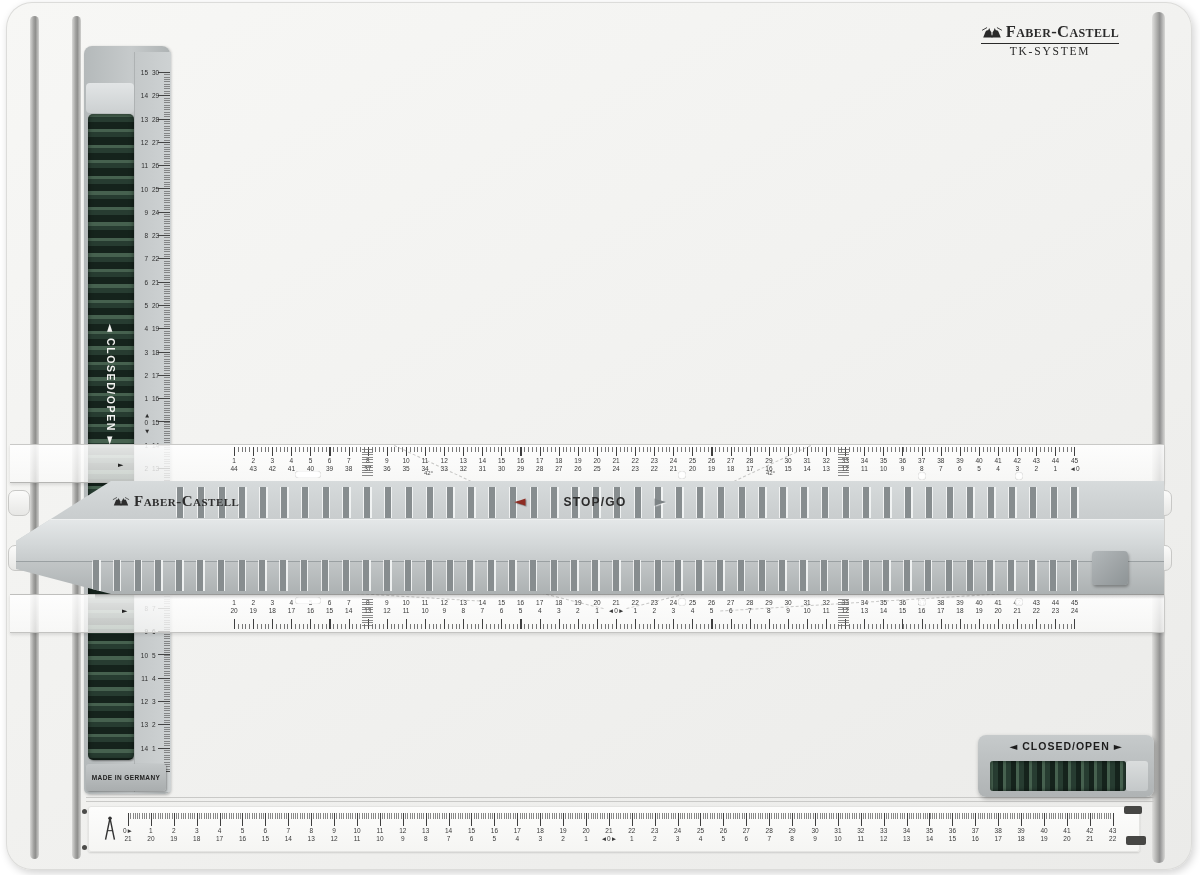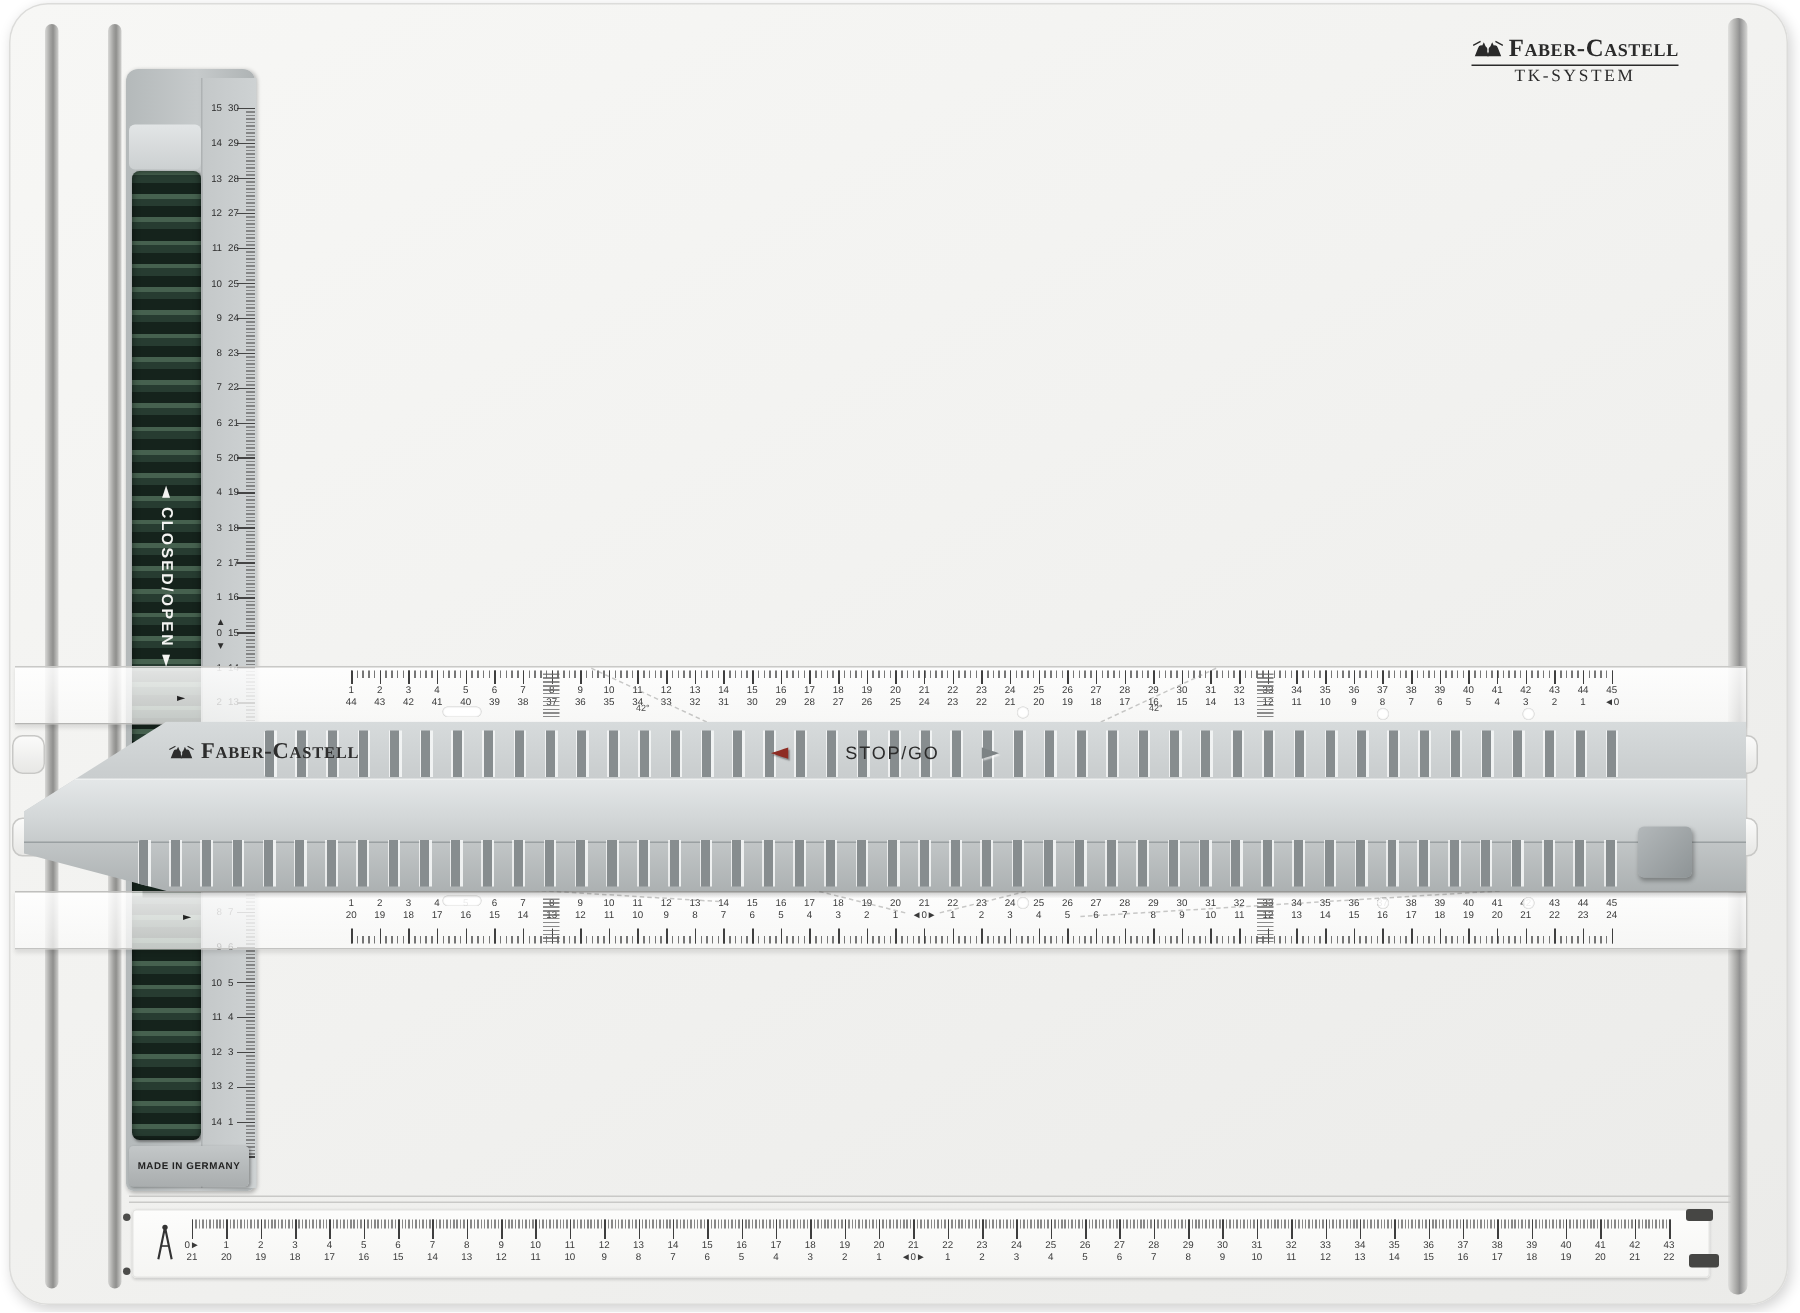--- a/index.html
+++ b/index.html
@@ -81,21 +81,21 @@
   #ribs-top{left:160px;top:6px;width:909px;}
   #ribs-bottom{left:76px;top:79px;width:993px;}
   .car-band{position:absolute;left:0;right:0;top:38px;height:41px;
         background:linear-gradient(180deg,#e4e7e8,#d3d7d8 60%,#c7cbcc);
         border-top:1px solid #eef0f0;border-bottom:1px solid #9aa0a2;}
   .car-brand{position:absolute;left:96px;top:0;height:41px;display:flex;align-items:center;gap:4px;
         font-family:"Liberation Serif",serif;font-variant:small-caps;font-weight:600;
         font-size:15px;letter-spacing:.5px;color:#2d2d2d;}
   .stopgo{position:absolute;left:50%;transform:translateX(-50%);top:0;height:41px;display:flex;
         align-items:center;gap:28px;}
-  .sg-label{font-size:12px;letter-spacing:1.2px;color:#2c2c2c;font-weight:400;margin-left:10px;}
+  .sg-label{font-size:12px;letter-spacing:1.2px;color:#2c2c2c;font-weight:700;margin-left:10px;}
   .tri{font-family:"DejaVu Sans",sans-serif;font-size:15px;line-height:1;}
   .tri-red{color:#8e2d24;text-shadow:1px 1px 1px rgba(0,0,0,.35);}
   .tri-gray{color:#7c8284;text-shadow:1px 1px 1px rgba(255,255,255,.6);}
   .brake{position:absolute;left:1076px;top:70px;width:36px;height:34px;border-radius:4px;
         background:linear-gradient(135deg,#b3b8ba,#8e9496);box-shadow:1px 2px 3px rgba(0,0,0,.3);}
   .car-shadow{position:absolute;left:95px;top:594px;width:1069px;height:5px;z-index:7;
         background:linear-gradient(180deg,rgba(0,0,0,.22),rgba(0,0,0,0));}
   .endtab{position:absolute;width:20px;height:24px;border-radius:7px;z-index:7;
         background:linear-gradient(180deg,#fbfbfa,#e7e7e5);border:1px solid #c8c8c6;}
   
@@ -706,20 +706,29 @@
     </div>
     <div class="ribs" id="ribs-bottom"></div>
     <div class="brake"></div>
   </div>
   <div class="car-shadow"></div>
   <div class="endtab" style="left:8px;top:490px"></div>
   <div class="endtab" style="left:8px;top:545px"></div>
   <div class="endtab" style="left:1150px;top:490px"></div>
   <div class="endtab" style="left:1150px;top:545px"></div>
 
+  <div class="clamp">
+    <div class="clamp-label">
+      <span class="mk">◄</span>
+      <span>CLOSED/OPEN</span>
+      <span class="mk">►</span>
+    </div>
+    <div class="grip-h"></div>
+    <div class="clamp-tab"></div>
+  </div>
 
   <div class="bline" style="top:797px"></div>
   <div class="bline" style="top:801px"></div>
   <div class="bruler">
     <div class="bt-f"></div>
     <div class="bt-l"></div>
     <div id="nums-board">
         <div class="hpair" style="left: 40px;">
           <div>0►</div>
           <div>21</div>

